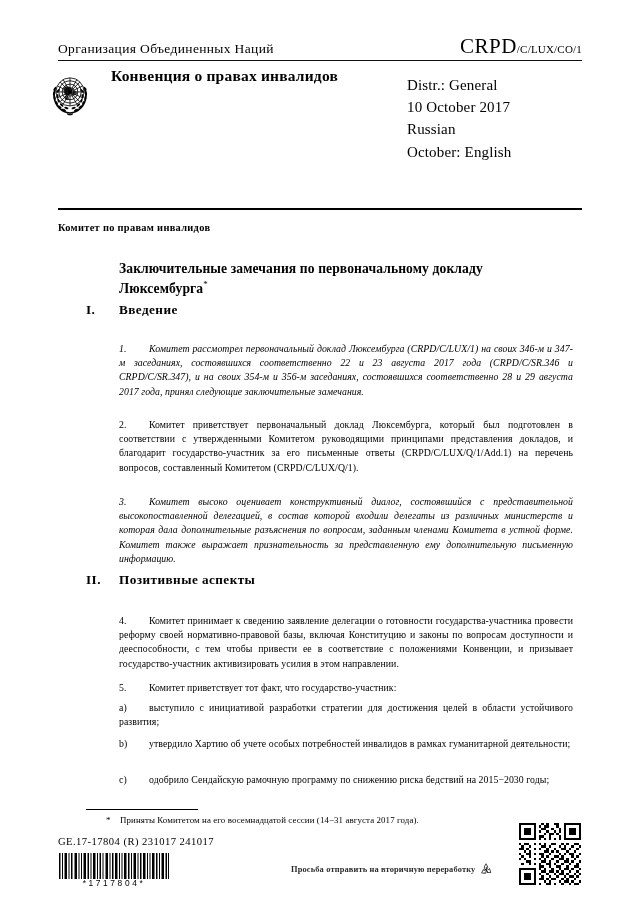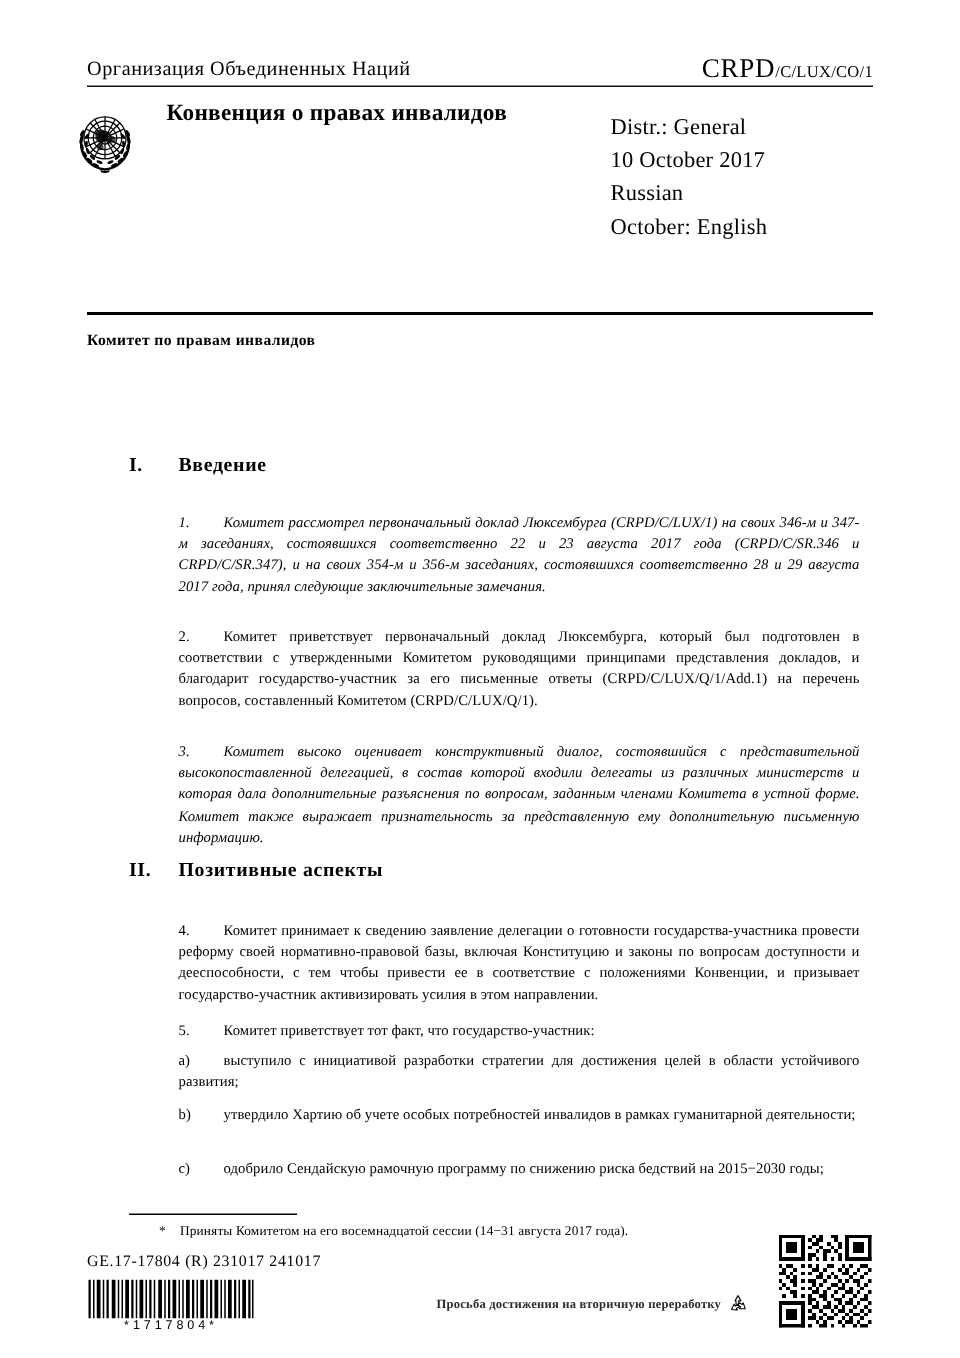--- a/index.html
+++ b/index.html
@@ -43,21 +43,21 @@
     letter-spacing: 0.35px;
     line-height: 1.1;
     white-space: nowrap;
   }
   .symbol-wrap {
     display: flex;
     align-items: baseline;
     white-space: nowrap;
   }
   .symbol-main {
-    font-size: 18px;
+    font-size: 21px;
     letter-spacing: 0.5px;
     line-height: 1;
   }
   .symbol-sub {
     font-size: 11px;
     letter-spacing: 0.2px;
     line-height: 1;
     position: relative;
     top: 0px;
   }
@@ -327,20 +327,23 @@
       <div>10 October 2017</div>
       <div>Russian</div>
       <div>October: English</div>
     </div>
   </div>
 
   <div class="rule-heavy"></div>
 
   <div class="committee">Комитет по правам инвалидов</div>
 
+  <h1 class="doc-title">
+    <span>Заключительные замечания по первоначальному докладу Люксембурга</span><span class="star">*</span>
+  </h1>
 
   <div class="section section-intro">
     <span class="num">I.</span>
     <span>Введение</span>
   </div>
 
   <p class="para p1">
     <span class="pnum">1.</span><span>Комитет рассмотрел первоначальный доклад Люксембурга (CRPD/C/LUX/1) на своих 346-м и 347-м заседаниях, состоявшихся соответственно 22 и 23 августа 2017 года (CRPD/C/SR.346 и CRPD/C/SR.347), и на своих 354-м и 356-м заседаниях, состоявшихся соответственно 28 и 29 августа 2017 года, принял следующие заключительные замечания.</span>
   </p>
 
@@ -420,21 +423,21 @@
       <rect x="196" y="0" width="3" height="52"></rect>
       <rect x="202" y="0" width="2" height="52"></rect>
       <rect x="207" y="0" width="5" height="52"></rect>
       <rect x="215" y="0" width="3" height="52"></rect>
       <rect x="220" y="0" width="2" height="52"></rect>
     </g>
   </svg>
   <div class="barcode-text">*1717804*</div>
 
   <div class="recycle-line">
-    <span class="recycle-text">Просьба достижения на вторичную переработку</span>
+    <span class="recycle-text">Просьба отправить на вторичную переработку</span>
     <svg class="recycle-icon" viewBox="0 0 64 64">
       <g fill="none" stroke="#000" stroke-width="3.2" stroke-linejoin="round">
         <path d="M32 8 L41 24 L34 24 L34 34 L26 34 L26 24 L23 24 Z"></path>
         <path d="M12 50 L20 34 L24 40 L32 35 L36 42 L27 47 L30 52 Z"></path>
         <path d="M54 48 L36 48 L40 42 L32 37 L36 30 L45 35 L48 30 Z"></path>
       </g>
     </svg>
   </div>
 
   <svg class="qr" viewBox="0 0 25 25" shape-rendering="crispEdges">

